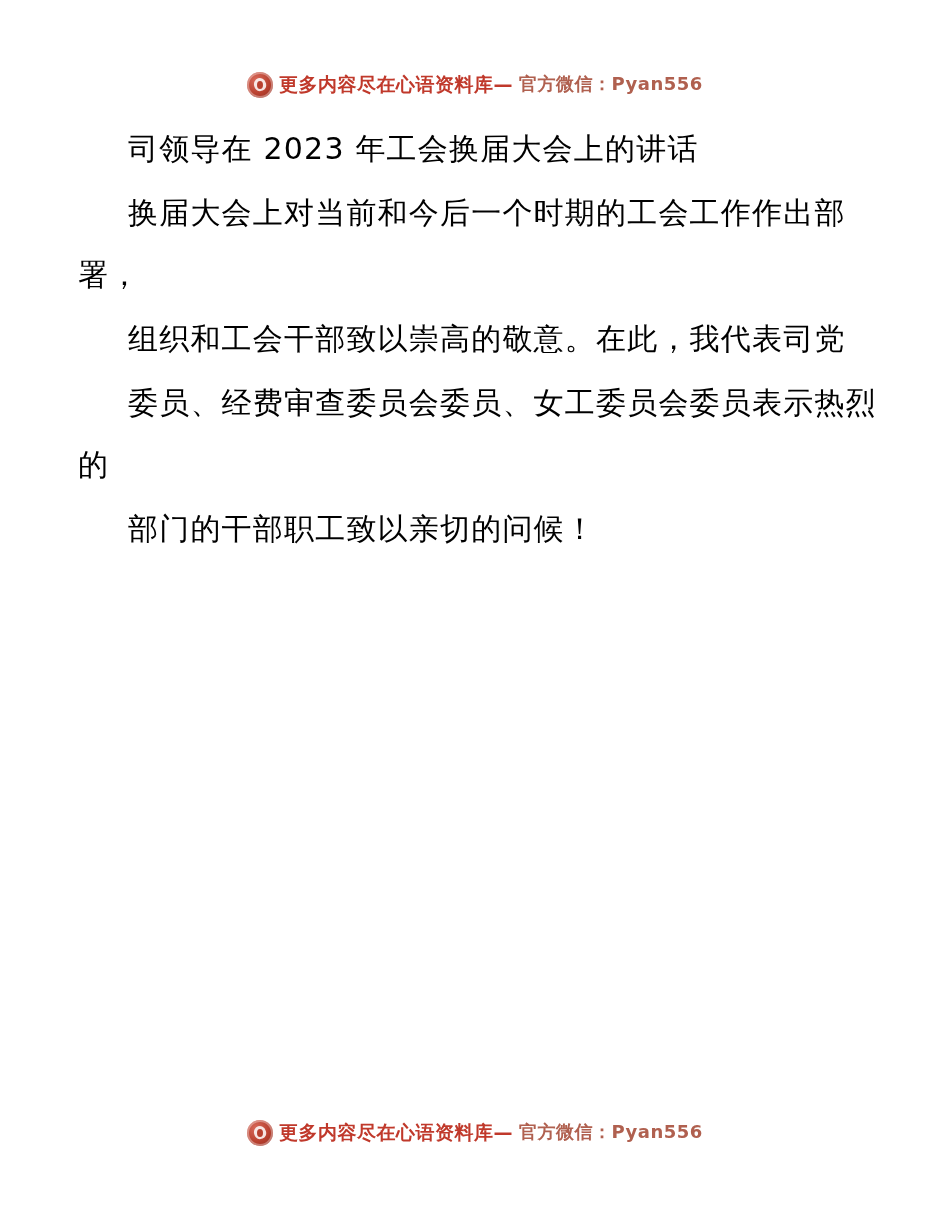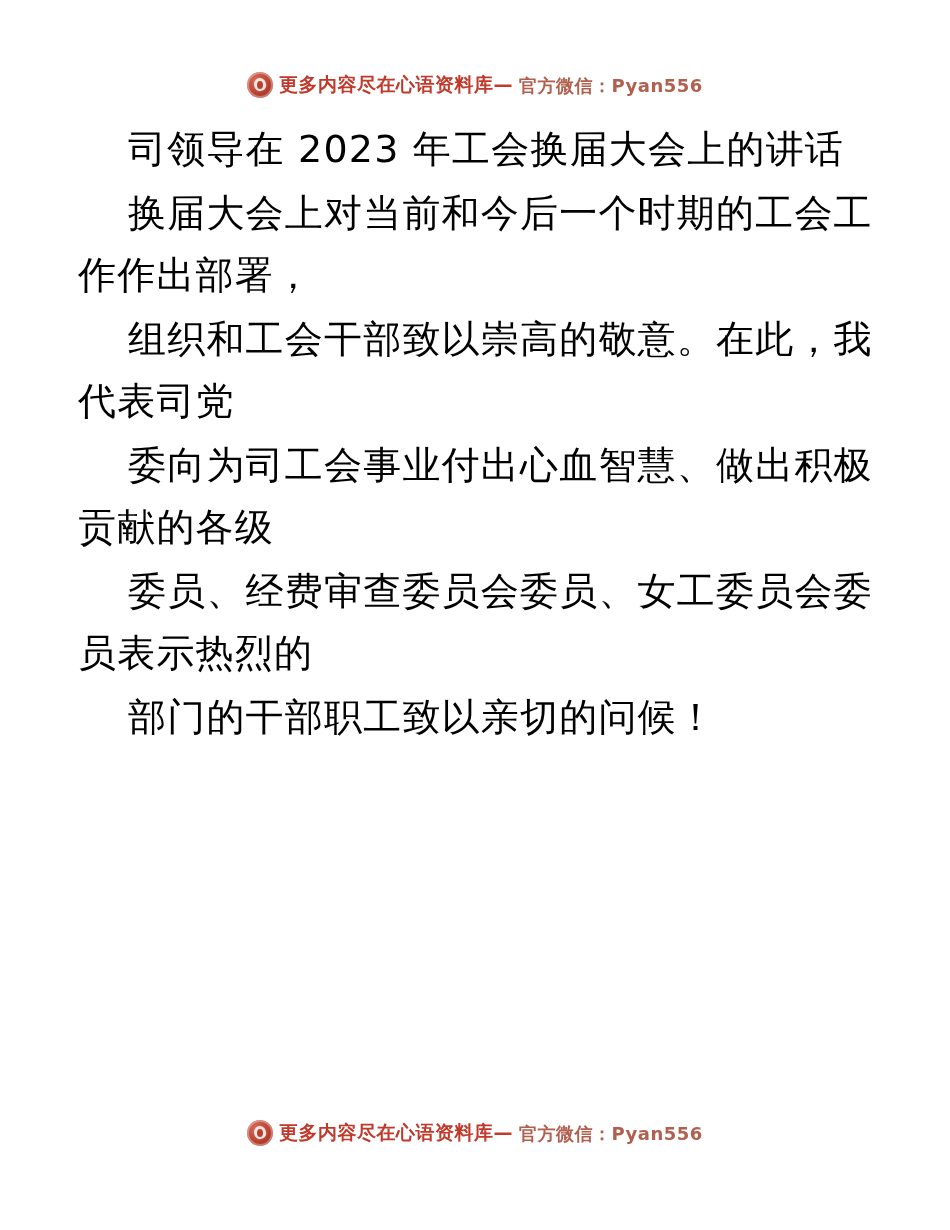--- a/index.html
+++ b/index.html
@@ -22,21 +22,21 @@
     background: #ffffff;
     box-sizing: border-box;
   }
 
   
   .watermark {
     position: absolute;
     left: 0;
     width: 950px;
     display: flex;
-    align-items: flex-end;
+    align-items: flex-start;
     justify-content: center;
     gap: 6px;
     white-space: nowrap;
   }
   .watermark-top { top: 72px; }
   .watermark-bottom { top: 1120px; }
 
   .wm-logo {
     width: 26px;
     height: 26px;
@@ -88,21 +88,21 @@
   
   .doc-body {
     position: absolute;
     top: 118px;
     left: 78px;
     width: 800px;
   }
 
   .para {
     font-family: "DejaVu Sans", "Liberation Sans", sans-serif;
-    font-size: 38px;
+    font-size: 30px;
     line-height: 62px;
     color: #000000;
     letter-spacing: 1.2px;
     text-indent: 50px;
     margin: 0 0 2px 0;
     word-break: break-all;
   }
 </style>
 </head>
 <body>
@@ -112,21 +112,20 @@
   <div class="watermark watermark-top">
     <span class="wm-logo"></span>
     <span class="wm-text">更多内容尽在心语资料库—</span>
     <span class="wm-text-sub">官方微信：Pyan556</span>
   </div>
 
   <div class="doc-body">
     <p class="para">司领导在 2023 年工会换届大会上的讲话</p>
     <p class="para">换届大会上对当前和今后一个时期的工会工作作出部署，</p>
     <p class="para">组织和工会干部致以崇高的敬意。在此，我代表司党</p>
-    <p class="para">委向为司工会事业付出心血智慧、做出积极贡献的各级</p>
     <p class="para">委员、经费审查委员会委员、女工委员会委员表示热烈的</p>
     <p class="para">部门的干部职工致以亲切的问候！</p>
   </div>
 
   <div class="watermark watermark-bottom">
     <span class="wm-logo"></span>
     <span class="wm-text">更多内容尽在心语资料库—</span>
     <span class="wm-text-sub">官方微信：Pyan556</span>
   </div>
 

